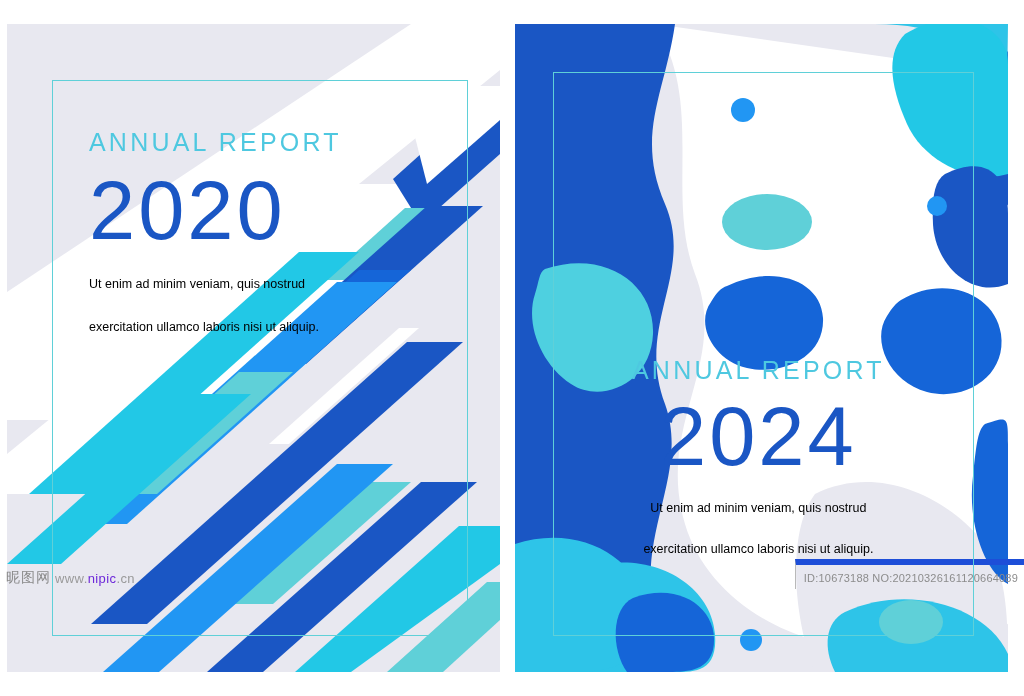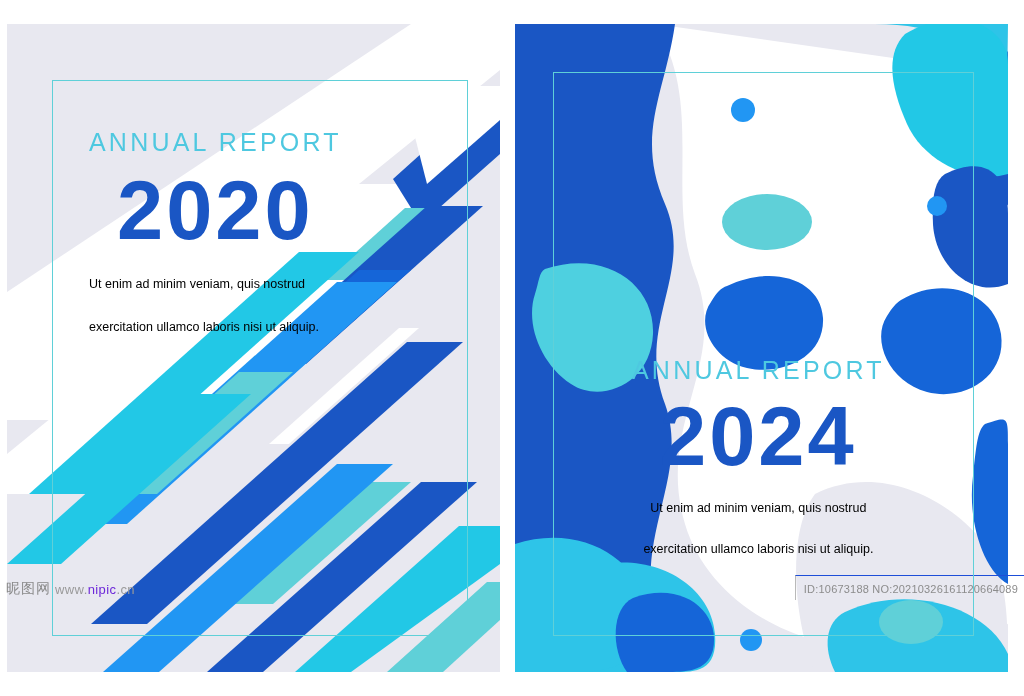--- a/index.html
+++ b/index.html
@@ -10,38 +10,38 @@
   
   .cover-left{position:absolute;left:7px;top:24px;width:493px;height:648px;background:#e8e8f0;overflow:hidden;}
   .cover-left .frame{position:absolute;left:45px;top:56px;right:32px;bottom:36px;border:1px solid #5fd0d8;z-index:40;pointer-events:none;}
 
   
   .cover-right{position:absolute;left:515px;top:24px;width:493px;height:648px;background:#e8e8f0;overflow:hidden;}
   .cover-right .frame{position:absolute;left:38px;top:48px;right:34px;bottom:36px;border:1px solid #5fd0d8;z-index:40;pointer-events:none;}
 
   
   .txt-annual{font-family:"Liberation Sans",sans-serif;font-size:25px;letter-spacing:3.2px;color:#4ec8e0;font-weight:400;white-space:nowrap;}
-  .txt-year{font-family:"Liberation Sans",sans-serif;font-size:83px;letter-spacing:3px;color:#1a56c4;font-weight:700;line-height:1;white-space:nowrap;text-align:center;}
+  .txt-year{font-family:"Liberation Sans",sans-serif;font-size:83px;letter-spacing:3px;color:#1a56c4;font-weight:400;line-height:1;white-space:nowrap;}
   .txt-body{font-family:"Liberation Sans",sans-serif;font-size:12.5px;color:#000000;line-height:1.65;white-space:nowrap;}
 
   .left-text{position:absolute;left:82px;top:104px;z-index:45;}
   .left-text .txt-year{margin-top:12px;}
   .left-text .txt-body{margin-top:22px;}
 
   .right-text{position:absolute;left:632px;top:356px;z-index:45;text-align:center;}
   .right-text .txt-year{margin-top:10px;}
   .right-text .txt-body{margin-top:20px;}
 
   
-  .footer{position:absolute;left:0;bottom:0;width:1024px;height:28px;}
+  .footer{position:absolute;left:0;bottom:11px;width:1024px;height:28px;}
   .wm-left{position:absolute;left:6px;bottom:2px;display:flex;align-items:center;gap:4px;}
   .wm-logo{font-family:"Liberation Sans",sans-serif;font-size:14px;color:#8a8a8a;letter-spacing:1px;}
   .wm-url{font-family:"Liberation Sans",sans-serif;font-size:13px;color:#9a9a9a;letter-spacing:.4px;}
   .wm-url .red{color:#6d28d9;}
-  .id-box{position:absolute;right:0;bottom:0;border-left:1px solid #b9b9b9;border-top:1px solid #1d4ed8;padding:3px 6px 3px 8px;}
+  .id-box{position:absolute;right:0;bottom:0;border-left:1px solid #b9b9b9;border-top:6px solid #1d4ed8;padding:3px 6px 3px 8px;}
   .id-text{font-family:"Liberation Sans",sans-serif;font-size:11px;color:#8c8c8c;letter-spacing:.2px;white-space:nowrap;}
 </style>
 </head>
 <body>
 
 <div class="stage">
 
   <div class="cover-left">
 
     <svg width="493" height="648" style="position:absolute;left:0;top:0;">

